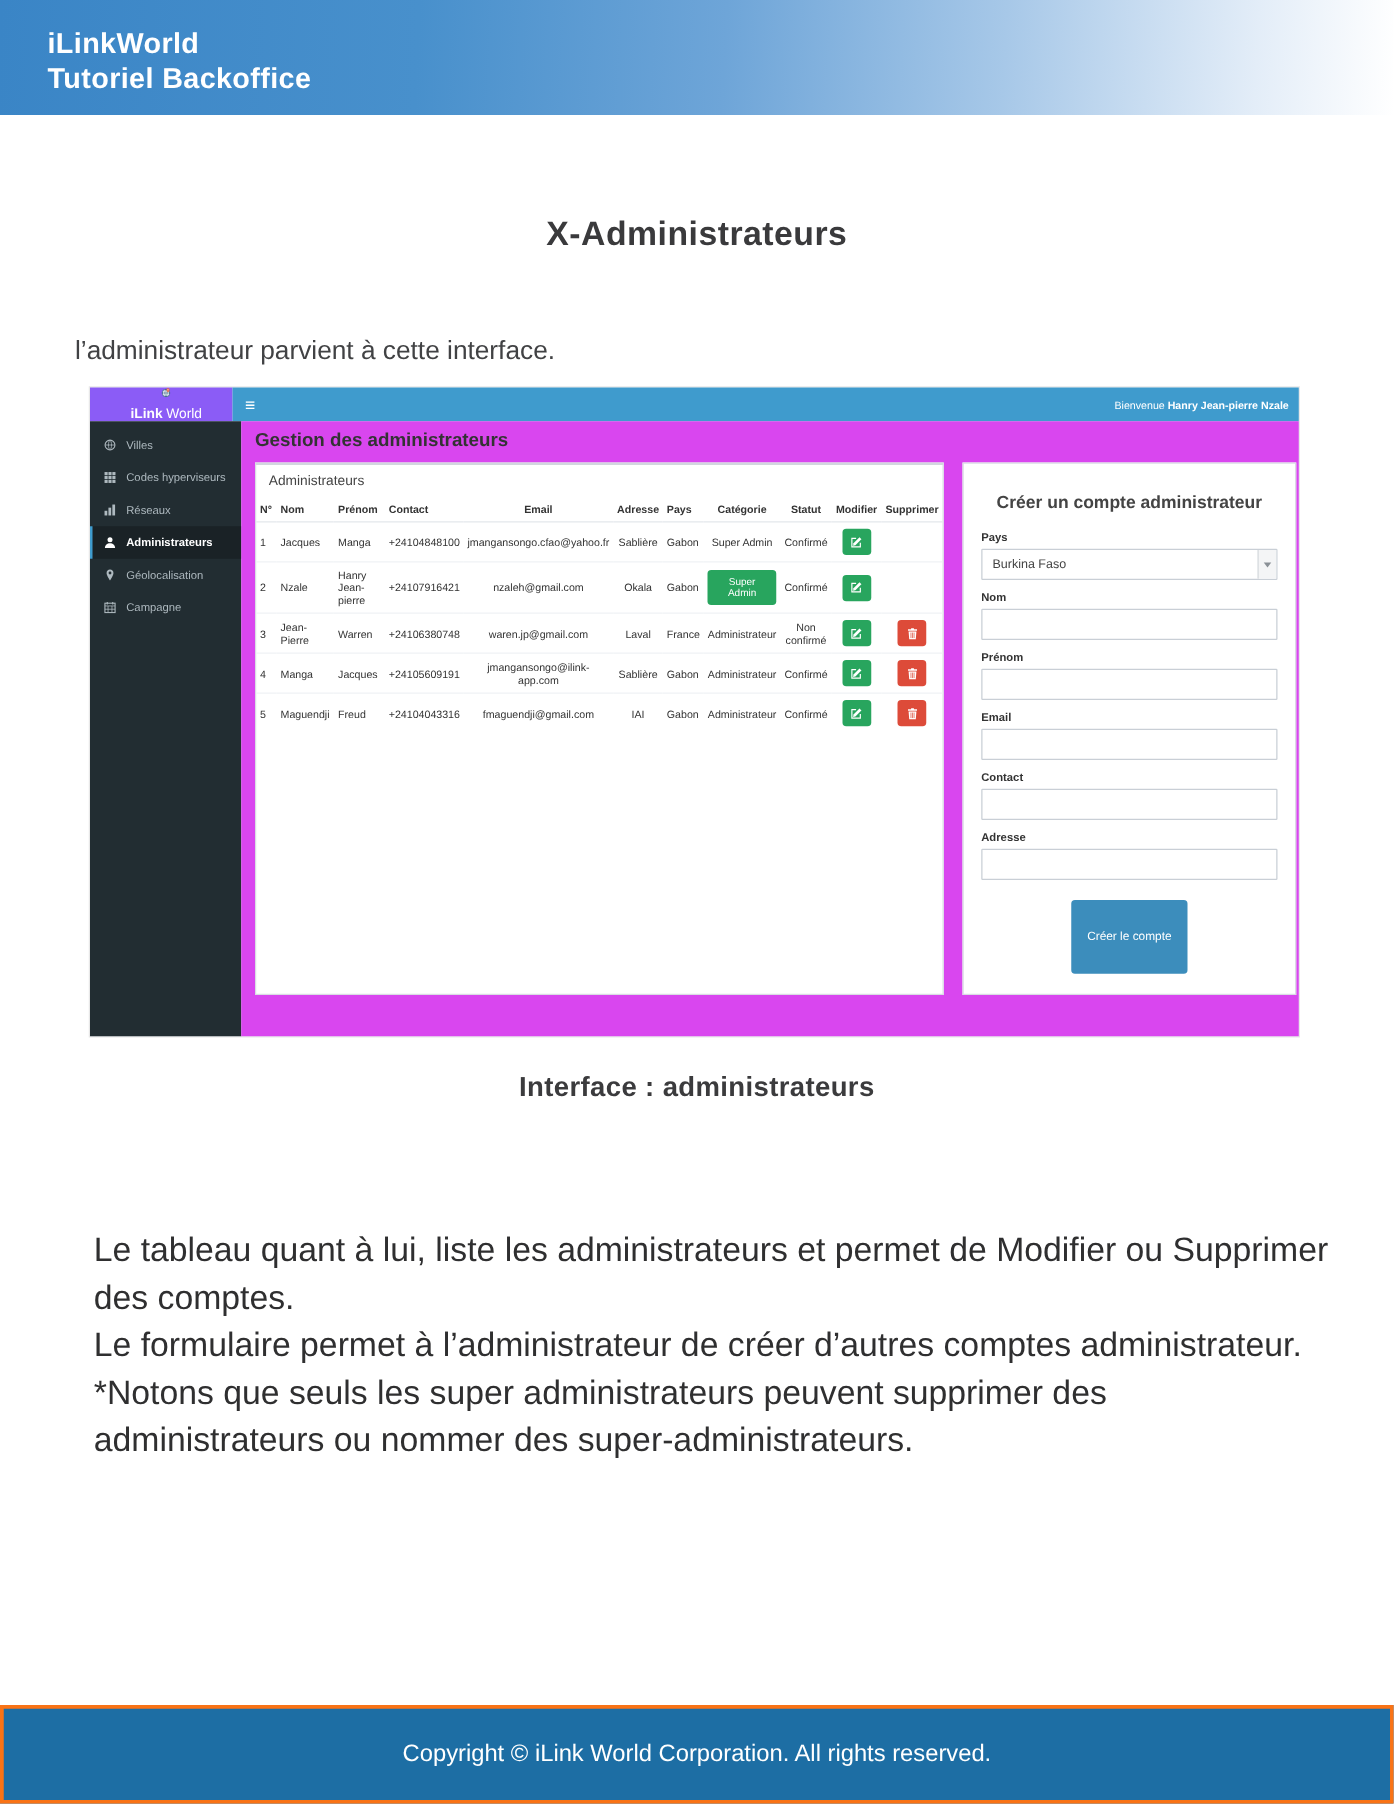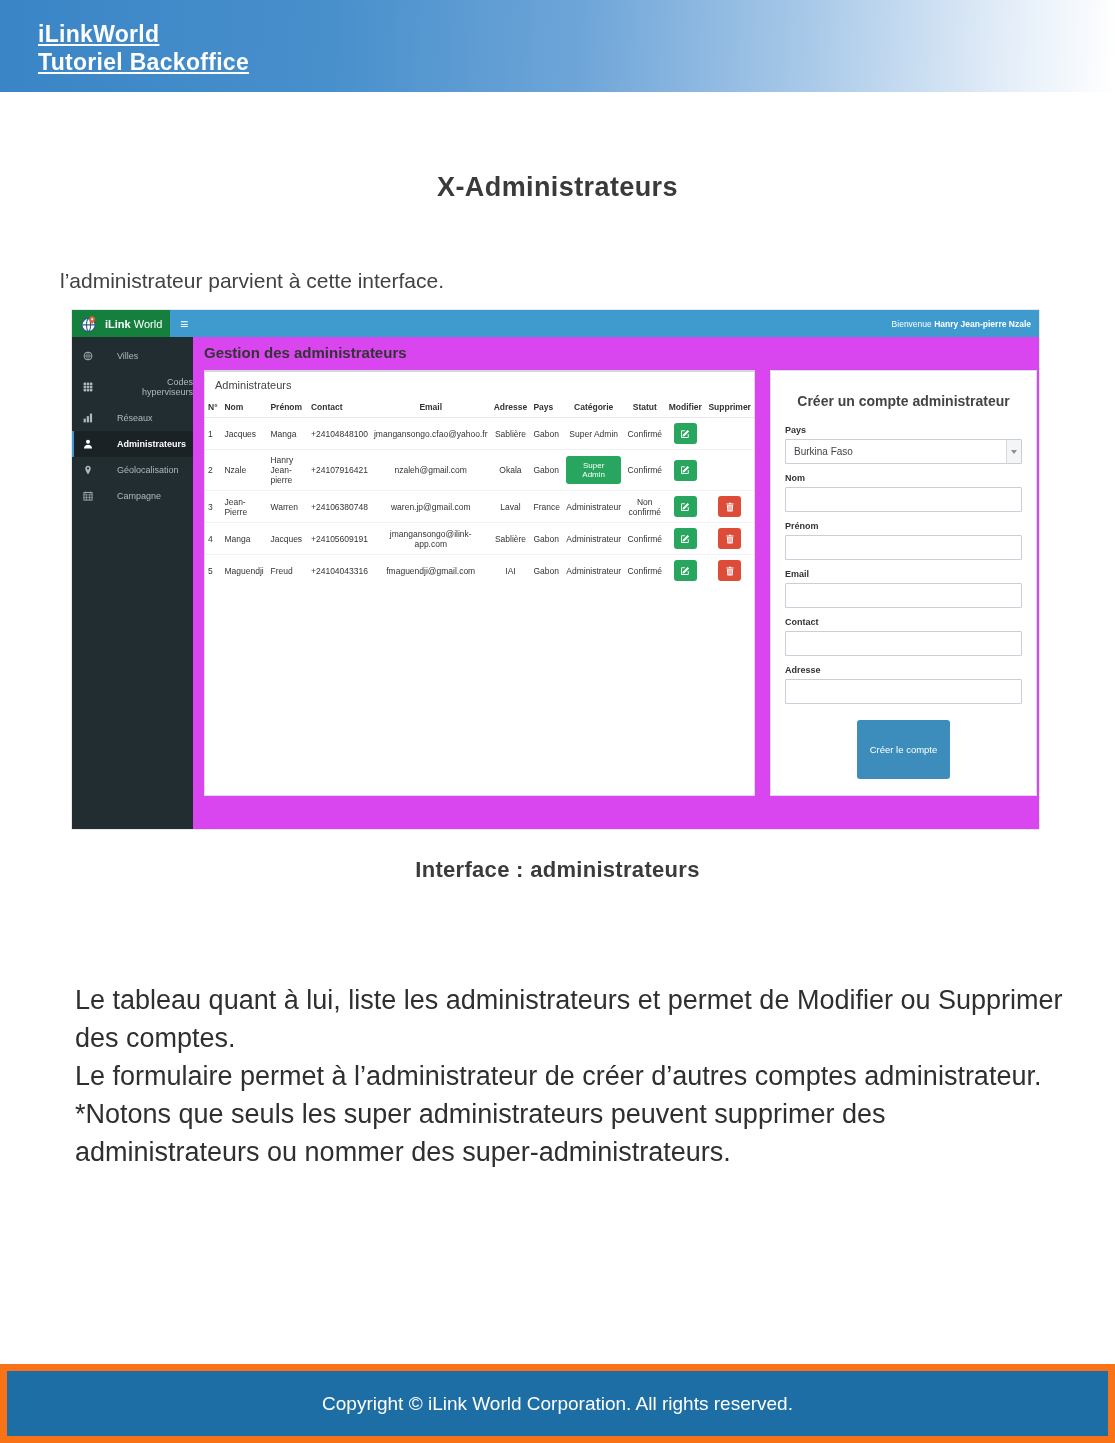--- a/index.html
+++ b/index.html
@@ -8,41 +8,41 @@
     height:1443px; position:relative; background:#ffffff;
     font-family:"Liberation Sans", sans-serif; overflow:hidden;
   }
 
   
   .page-header {
     height:92px;
     background:linear-gradient(93deg,#3a85c6 0%,#4890cc 30%,#6ea5d8 52%,#a7c8e8 72%,#e3edf8 90%,#ffffff 100%);
     color:#ffffff; padding:20px 0 0 38px;
   }
-  .page-header .ph-line { font-size:23px; font-weight:600; line-height:28px; letter-spacing:.3px;text-decoration:underline; }
+  .page-header .ph-line { font-size:23px; font-weight:600; line-height:28px; letter-spacing:.3px; }
 
   .doc-title { margin-top:80px; text-align:center; font-size:27px; font-weight:bold; color:#3a3a3c; letter-spacing:.4px; }
 
   .doc-intro { margin:40px 40px 0 60px; font-size:21px; line-height:25px; color:#414244; }
 
   
   .shot { width:967px; height:519px; margin:17px 0 0 72px; position:relative; background:#ecf0f5; font-family:"Liberation Sans", sans-serif; box-shadow:0 0 0 1px #e8e8e8; }
 
   .app-topbar { height:27px; display:flex; }
-  .app-logo { width:98px; background:#15803d; display:flex; align-items:center; padding-left:8px; gap:7px; }
+  .app-logo { width:114px; background:#8b5cf6; display:flex; align-items:center; padding-left:8px; gap:7px;flex-direction:column; }
   .app-logo .brand { color:#fff; font-size:11px; }
   .app-logo .brand b { font-weight:bold; }
   .app-nav { flex:1; background:#3f9bcd; display:flex; align-items:center; justify-content:space-between; padding:0 8px 0 10px; }
   .hamburger { color:#fff; font-size:14px; line-height:1; cursor:pointer; }
   .welcome { color:#fff; font-size:8.5px; }
   .welcome b { font-weight:bold; }
 
   .app-body { display:flex; height:492px; }
   .app-sidebar { width:121px; background:#222d32; padding-top:6px; flex:none; }
-  .side-item { display:flex; align-items:center; gap:24px; padding:8px 0 8px 11px; color:#aeb9bf; font-size:9px; cursor:pointer;text-align:right; }
+  .side-item { display:flex; align-items:center; gap:8px; padding:8px 0 8px 11px; color:#aeb9bf; font-size:9px; cursor:pointer; }
   .side-item svg { width:10px; height:10px; flex:none; }
   .side-item.active { background:#1a2226; color:#ffffff; font-weight:bold; border-left:2px solid #3f9bcd; padding-left:9px; }
 
   .app-main { flex:1; background:#d946ef; padding:7px 0 0 11px; }
   .main-heading { font-size:15px; color:#333; font-weight:600; margin-bottom:9px; }
   .cols { display:flex; }
 
   .panel {
     background:#fff; border:1px solid #d9dde4; border-top:2px solid #d2d6de;
   }
@@ -73,21 +73,21 @@
   .tri { width:0; height:0; border-left:3px solid transparent; border-right:3px solid transparent; border-top:4px solid #8a9096; }
   .f-submit-wrap { text-align:center; margin-top:16px; }
   .f-submit { background:#3c8dbc; color:#fff; border:none; border-radius:3px; font-size:9.5px; padding:24px 13px; cursor:pointer; }
 
   .shot-caption { margin-top:28px; text-align:center; font-size:22px; font-weight:bold; color:#3b3b3d; letter-spacing:.3px; }
 
   .doc-body { margin:98px 42px 0 75px; font-size:27px; line-height:38px; color:#2f2f30; }
 
   .page-footer {
     position:absolute; left:0; right:0; bottom:0; height:79px;
-    background:#1d6ea4; border:7px solid #f97316;
+    background:#1d6ea4; border:3px solid #f97316;
     display:flex; align-items:center; justify-content:center;
     color:#fff; font-size:19px;
   }
 </style>
 </head>
 <body>
 
 <header class="page-header">
   <div class="ph-line">iLinkWorld</div>
   <div class="ph-line">Tutoriel Backoffice</div>

